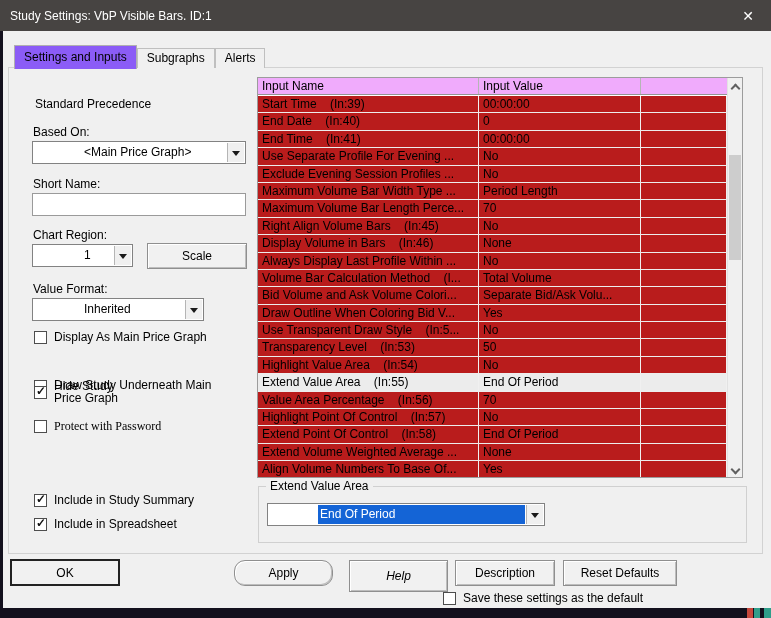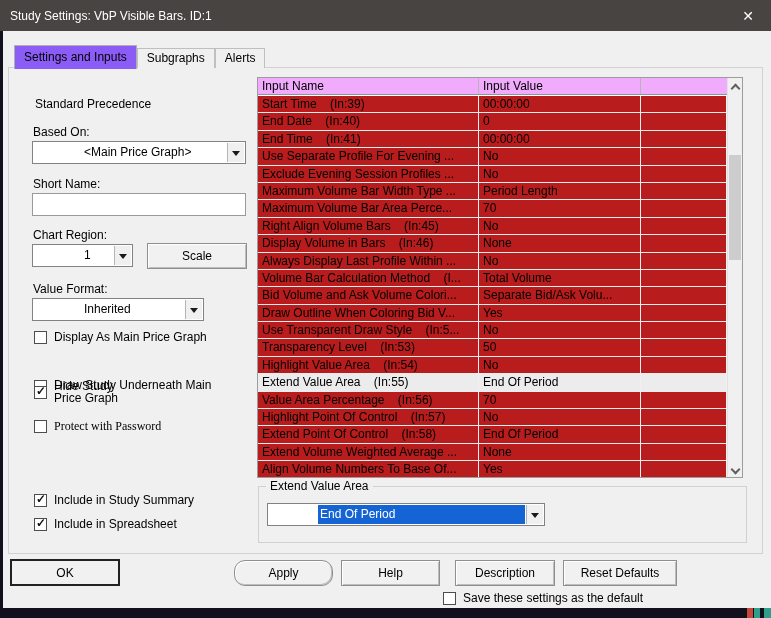--- a/index.html
+++ b/index.html
@@ -189,21 +189,21 @@
     <div class="tc c3"></div>
   </div>
 
   <div class="trow">
     <div class="tc c1">Maximum Volume Bar Width Type ...</div>
     <div class="tc c2">Period Length</div>
     <div class="tc c3"></div>
   </div>
 
   <div class="trow">
-    <div class="tc c1">Maximum Volume Bar Area Perce...</div>
+    <div class="tc c1">Maximum Volume Bar Length Perce...</div>
     <div class="tc c2">70</div>
     <div class="tc c3"></div>
   </div>
 
   <div class="trow">
     <div class="tc c1">Right Align Volume Bars    (In:45)</div>
     <div class="tc c2">No</div>
     <div class="tc c3"></div>
   </div>
 
@@ -302,21 +302,21 @@
     <div id="extgroup">
       <span class="legend">Extend Value Area</span>
       <div class="combo bluesel" style="left:8px; top:16px; width:278px;">
         <span class="val">End Of Period</span>
         <span class="btn"></span>
       </div>
     </div>
 
     <button class="wbtn default" style="left:7px; top:528px; width:110px; height:27px;">OK</button>
     <button class="wbtn" style="left:231px; top:529px; width:99px; height:26px;border-radius:11px;">Apply</button>
-    <button class="wbtn" style="left:338px; top:529px; width:99px; height:26px;">Help</button>
+    <button class="wbtn" style="left:346px; top:529px; width:99px; height:32px;font-style:italic;">Help</button>
     <button class="wbtn" style="left:452px; top:529px; width:100px; height:26px;">Description</button>
     <button class="wbtn" style="left:560px; top:529px; width:114px; height:26px;">Reset Defaults</button>
 
     <label class="cb" style="left:440px; top:561px;">
       <span class="box"></span>
       <span class="cbl">Save these settings as the default</span>
     </label>
   </div>
 
   <div class="bbar" style="right:18px; width:6px; background:#c6473c;"></div>

